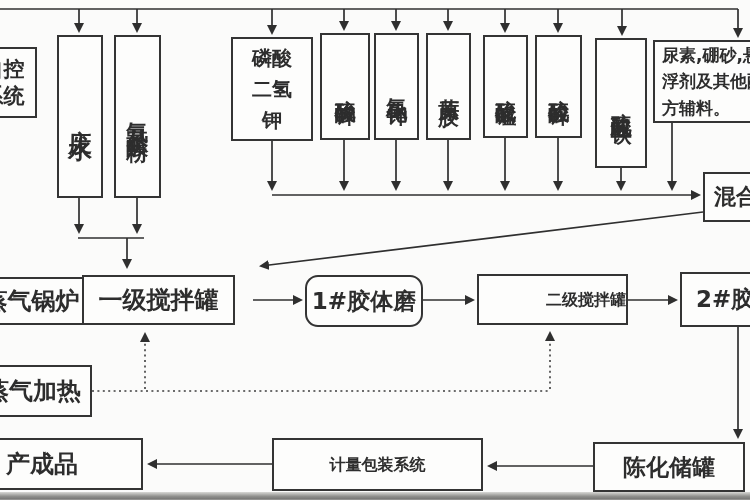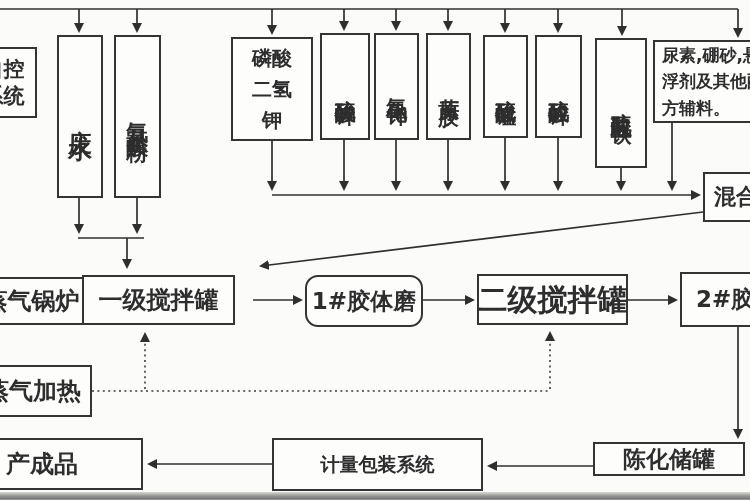--- a/index.html
+++ b/index.html
@@ -149,38 +149,38 @@
   </div>
 
   <div class="node nowrap" style="left:82px;top:275px;width:153px;height:50px;font-size:24px;">
     <span class="lbl">一级搅拌罐</span>
   </div>
 
   <div class="node nowrap" style="left:305px;top:275px;width:118px;height:52px;font-size:23px;border-radius:13px;">
     <span class="lbl">1#胶体磨</span>
   </div>
 
-  <div class="node nowrap" style="left:477px;top:274px;width:151px;height:51px;font-size:30px;">
+  <div class="node nowrap" style="left:477px;top:274px;width:151px;height:51px;font-size:16px;justify-content:flex-end;">
     <span class="lbl">二级搅拌罐</span>
   </div>
 
   <div class="node align-left nowrap" style="left:680px;top:272px;width:120px;height:55px;font-size:23px;padding-left:14px;">
     <span class="lbl">2#胶体磨</span>
   </div>
 
   <div class="node nowrap" style="left:-40px;top:365px;width:132px;height:52px;font-size:24px;padding-left:14px;">
     <span class="lbl">蒸气加热</span>
   </div>
 
   <div class="node align-left nowrap" style="left:-8px;top:438px;width:151px;height:52px;font-size:24px;padding-left:12px;">
     <span class="lbl">产成品</span>
   </div>
 
-  <div class="node nowrap" style="left:272px;top:438px;width:211px;height:53px;font-size:19px;">
+  <div class="node nowrap" style="left:272px;top:438px;width:211px;height:53px;font-size:16px;">
     <span class="lbl">计量包装系统</span>
   </div>
 
-  <div class="node nowrap" style="left:593px;top:442px;width:152px;height:34px;font-size:23px;">
+  <div class="node nowrap" style="left:593px;top:442px;width:152px;height:50px;font-size:23px;">
     <span class="lbl">陈化储罐</span>
   </div>
 
   <div id="bottom-band"></div>
 </div>
 
 </body></html>

